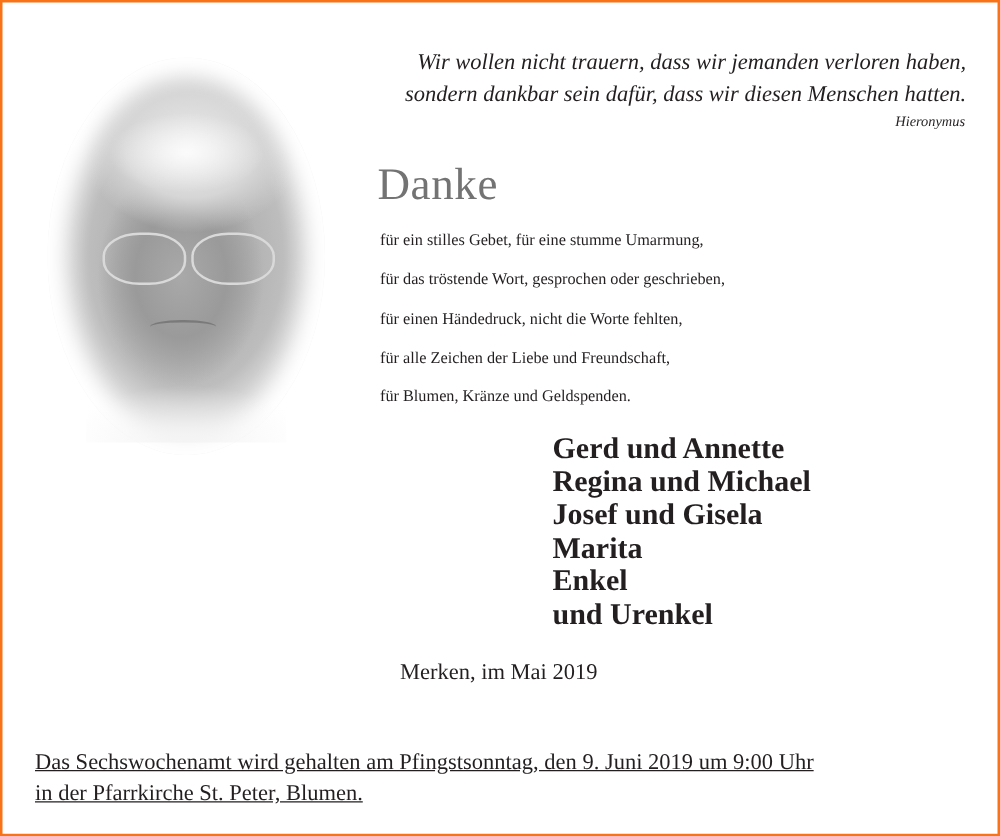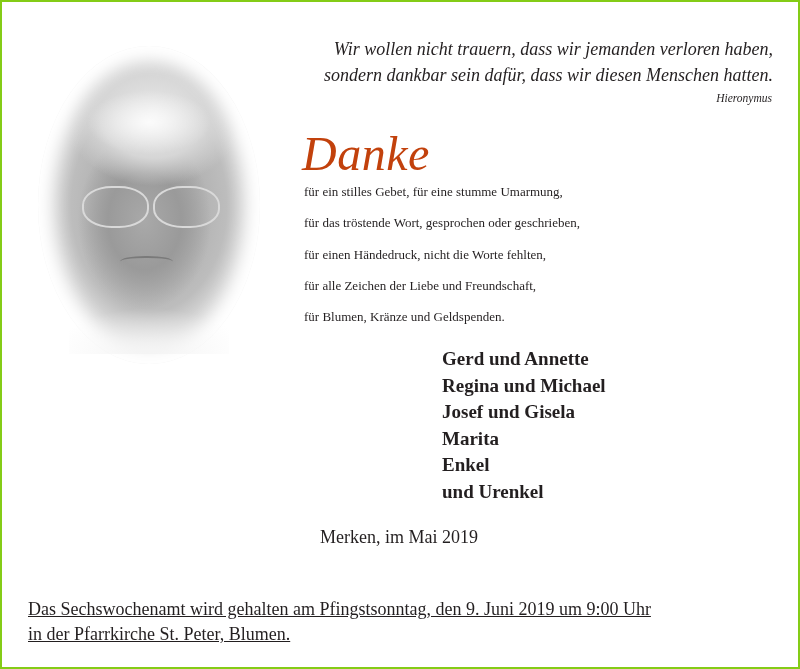--- a/index.html
+++ b/index.html
@@ -1,19 +1,19 @@
 <!DOCTYPE html>
 <html><head>
 <meta charset="utf-8">
 <style>
   html, body { margin: 0; padding: 0; background: #ffffff; }
   body { width: 800px; height: 669px; position: relative; overflow: hidden;
          font-family: "Liberation Serif", "DejaVu Serif", serif; color: #231f20; }
   .frame { position: absolute; left: 0; top: 0; width: 796px; height: 665px;
-           border: 2px solid #84cc16; background: #fff; }
+           border: 2px solid #f97316; background: #fff; }
 
   
   .portrait { position: absolute; left: 36px; top: 44px; width: 222px; height: 318px; border-radius: 50%;
     background:
       radial-gradient(ellipse 28% 10% at 50% 24%, rgba(255,255,255,0.85), rgba(255,255,255,0) 100%),
       radial-gradient(ellipse 40% 22% at 52% 22%, #e9e9e9 0%, #d6d6d6 60%, rgba(200,200,200,0) 100%),
       radial-gradient(ellipse 30% 28% at 48% 55%, #a9a9a9 0%, #9a9a9a 55%, rgba(150,150,150,0) 100%),
       radial-gradient(ellipse 50% 48% at 50% 50%, #9d9d9d 0%, #bdbdbd 70%, #f2f2f2 100%);
     box-shadow: 0 0 18px 12px #ffffff inset; }
   .portrait .glasses { position: absolute; top: 44%; height: 12%; width: 28%;
@@ -23,27 +23,27 @@
   .portrait .mouth { position: absolute; left: 37%; top: 66%; width: 24%; height: 3%;
     border-top: 2px solid #7a7a7a; border-radius: 50%; }
   .portrait .collar { position: absolute; left: 14%; right: 14%; bottom: 3%; height: 18%;
     background: radial-gradient(ellipse 60% 80% at 50% 100%, #f4f4f4, rgba(240,240,240,0)); }
 
   
   .quote { position: absolute; right: 25px; top: 34px; text-align: right;
            font-style: italic; font-size: 18px; line-height: 26px; color: #231f20; }
   .quote-author { position: absolute; right: 26px; top: 90px; font-style: italic; font-size: 11.5px; }
 
-  .danke { position: absolute; left: 300px; top: 124px; font-size: 48px; font-style: italic;
-           letter-spacing: 0.5px; color: #c2410c; }
+  .danke { position: absolute; left: 300px; top: 124px; font-size: 36px; 
+           letter-spacing: 0.5px; color: #737373; }
 
   .thanks { position: absolute; left: 302px; top: 174px; font-size: 13px; line-height: 31.3px; }
   .thanks div { white-space: nowrap; }
 
-  .signers { position: absolute; left: 440px; top: 344px; font-size: 19px; font-weight: bold;
+  .signers { position: absolute; left: 440px; top: 344px; font-size: 24px; font-weight: bold;
              line-height: 26.5px; }
   .signers div { white-space: nowrap; }
 
   .name-block { position: absolute; left: 40px; width: 236px; text-align: center; top: 394px; }
   .deceased-name { font-size: 24px; font-weight: bold; line-height: 32px; }
   .maiden { font-size: 18px; line-height: 30px; margin-top: -4px; }
   .date { font-size: 17px; line-height: 30px; }
 
   .place-date { position: absolute; left: 318px; top: 525px; font-size: 18px; }
 

